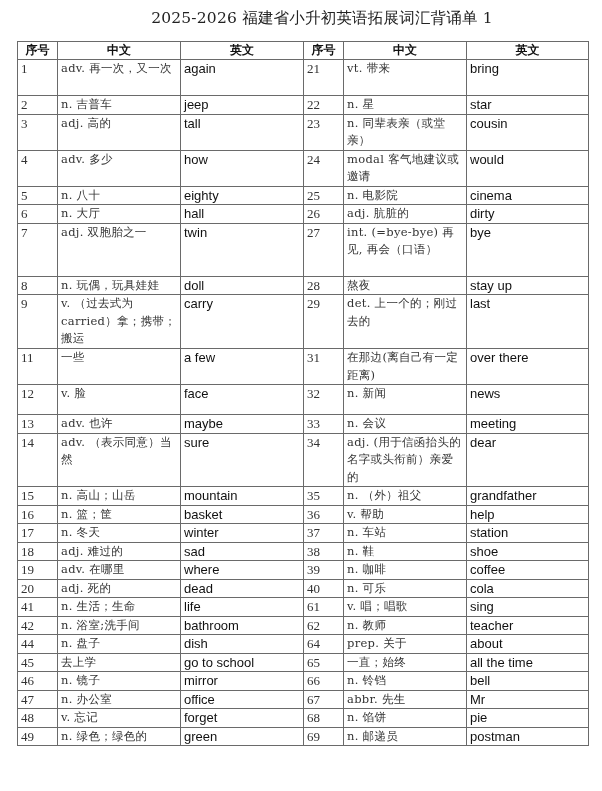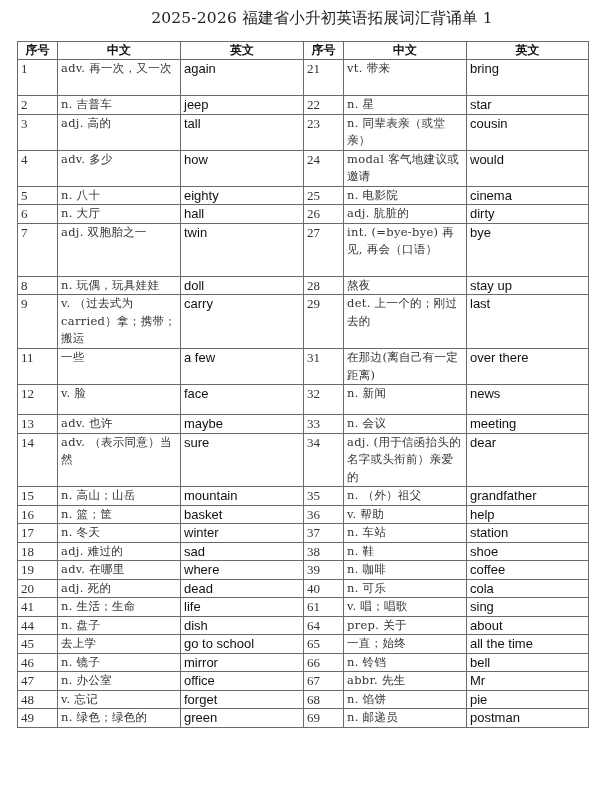--- a/index.html
+++ b/index.html
@@ -216,20 +216,28 @@
       </tr>
       <tr style="height: 18px;">
         <td class="num">41</td>
         <td class="zh">n. 生活；生命</td>
         <td class="en">life</td>
         <td class="num">61</td>
         <td class="zh">v. 唱；唱歌</td>
         <td class="en">sing</td>
       </tr>
       <tr style="height: 18px;">
+        <td class="num">42</td>
+        <td class="zh">n. 浴室;洗手间</td>
+        <td class="en">bathroom</td>
+        <td class="num">62</td>
+        <td class="zh">n. 教师</td>
+        <td class="en">teacher</td>
+      </tr>
+      <tr style="height: 18px;">
         <td class="num">44</td>
         <td class="zh">n. 盘子</td>
         <td class="en">dish</td>
         <td class="num">64</td>
         <td class="zh">prep. 关于</td>
         <td class="en">about</td>
       </tr>
       <tr style="height: 18px; margin-top: 16px;">
         <td class="num">45</td>
         <td class="zh">去上学</td>

